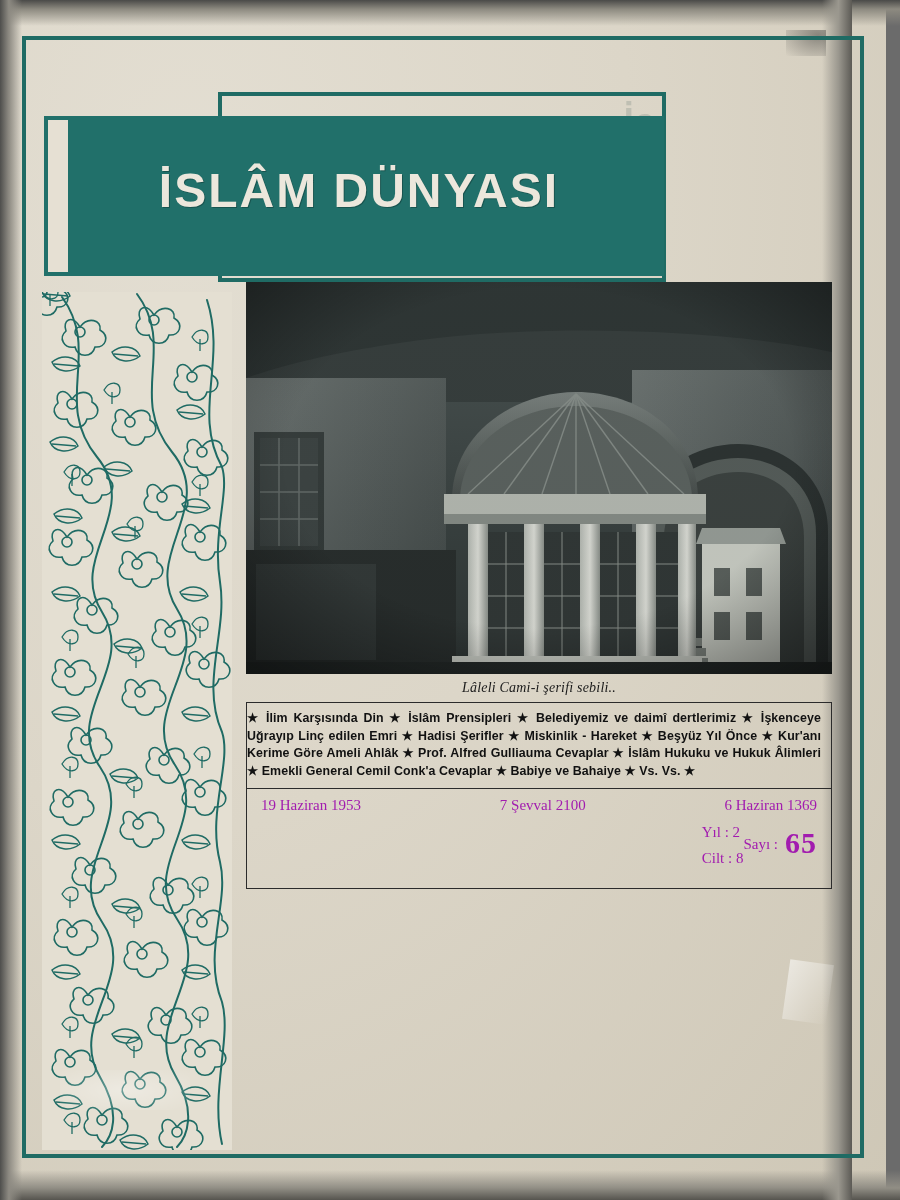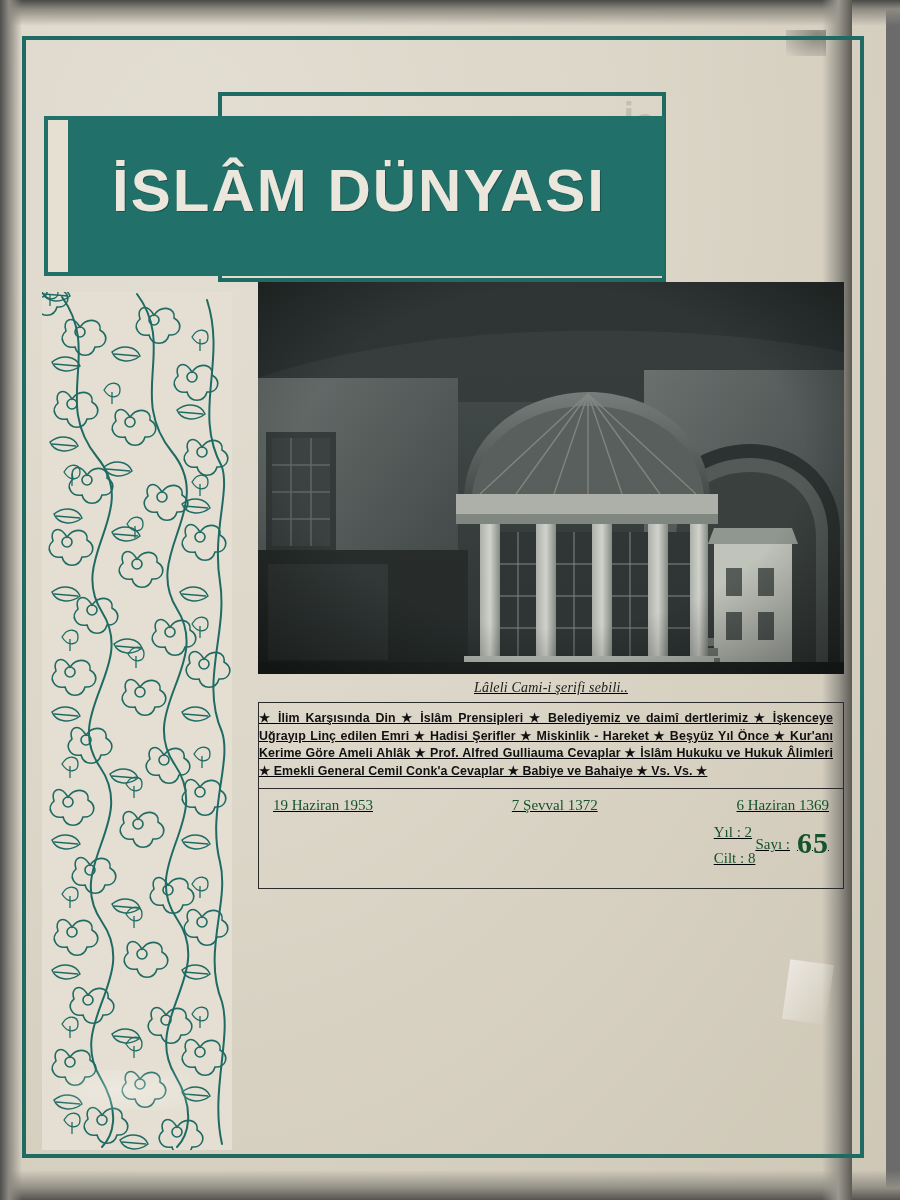--- a/index.html
+++ b/index.html
@@ -100,21 +100,21 @@
   }
   .masthead-title {
     position: absolute;
     left: 54px;
     top: 132px;
     width: 610px;
     height: 126px;
     color: #ece7dc;
     font-family: "Liberation Sans", sans-serif;
     font-weight: bold;
-    font-size: 60px;
+    font-size: 48px;
     letter-spacing: 2px;
     line-height: 118px;
     text-align: center;
     white-space: nowrap;
     text-shadow: 1px 1px 0 rgba(0,0,0,0.25);
   }
 
   
   .bleed {
     position: absolute;
@@ -134,24 +134,23 @@
     top: 292px;
     width: 190px;
     height: 858px;
     overflow: hidden;
   }
   .floral svg { display: block; }
 
   
   .content-col {
     position: absolute;
-    left: 258px;
+    left: 246px;
     top: 282px;
     width: 586px;
-    text-decoration: underline;
   }
 
   
   .photo-wrap {
     position: relative;
     width: 586px;
     height: 392px;
     overflow: hidden;
     background: #2d3433;
   }
@@ -200,21 +199,21 @@
     letter-spacing: 0.1px;
     text-align: justify;
   }
 
   
   .info-box {
     border: 1px solid #2b2b2b;
     border-top: none;
     padding: 8px 14px 12px 14px;
     font-family: "Liberation Serif", serif;
-    color: #14532d;
+    color: #a21caf;
   }
   .info-row1 {
     display: flex;
     justify-content: space-between;
     align-items: baseline;
     font-size: 15px;
   }
   .info-row2 {
     display: flex;
     justify-content: flex-end;
@@ -518,21 +517,21 @@
     </div>
 
     <div class="photo-caption">Lâleli Cami-i şerifi sebili..</div>
 
 
     <div class="contents-box">★ İlim Karşısında Din ★ İslâm Prensipleri ★ Belediyemiz ve daimî dertlerimiz ★ İşkenceye Uğrayıp Linç edilen Emri ★ Hadisi Şerifler ★ Miskinlik - Hareket ★ Beşyüz Yıl Önce ★ Kur'anı Kerime Göre Ameli Ahlâk ★ Prof. Alfred Gulliauma Cevaplar ★ İslâm Hukuku ve Hukuk Âlimleri ★ Emekli General Cemil Conk'a Cevaplar ★ Babiye ve Bahaiye ★ Vs. Vs. ★</div>
 
     <div class="info-box">
       <div class="info-row1">
         <span>19 Haziran 1953</span>
-        <span>7 Şevval 1372</span>
+        <span>7 Şevval 2100</span>
         <span>6 Haziran 1369</span>
       </div>
       <div class="info-row2">
         <div class="info-left">
           <div>Yıl : 2</div>
           <div>Cilt : 8</div>
         </div>
         <div class="info-mid">
           <span>Sayı :</span><span class="issue-no">65</span>
         </div>

